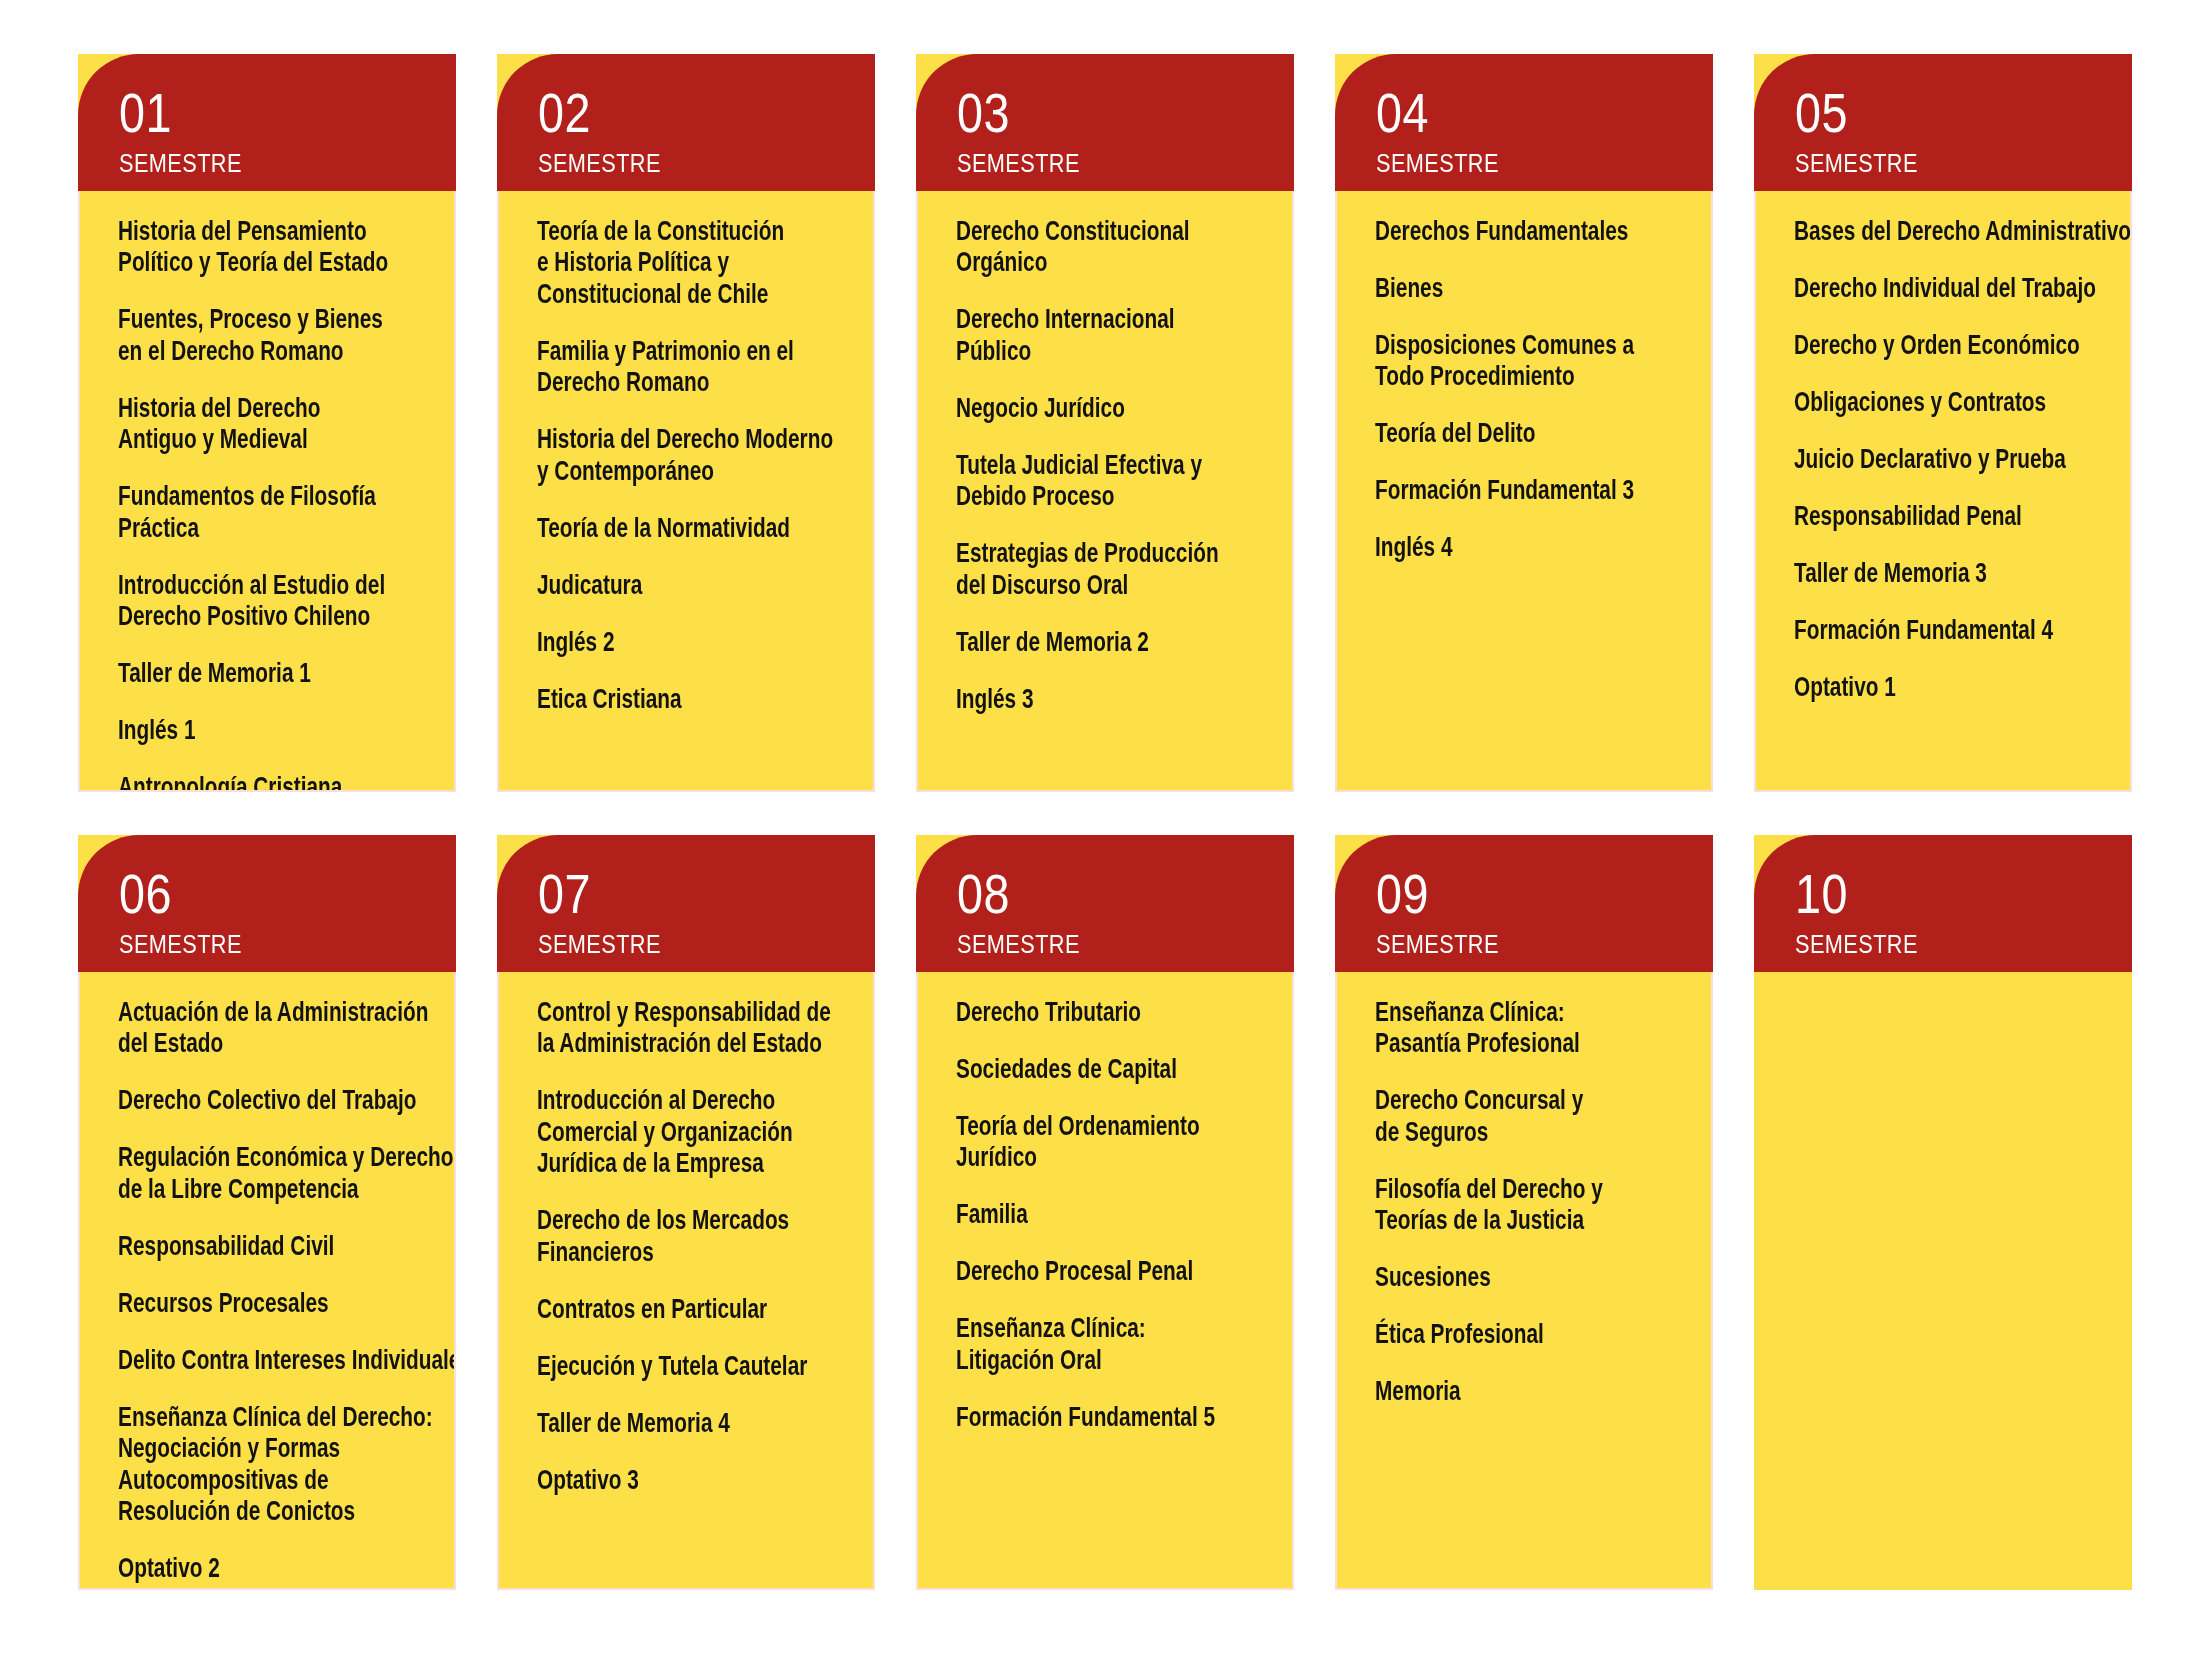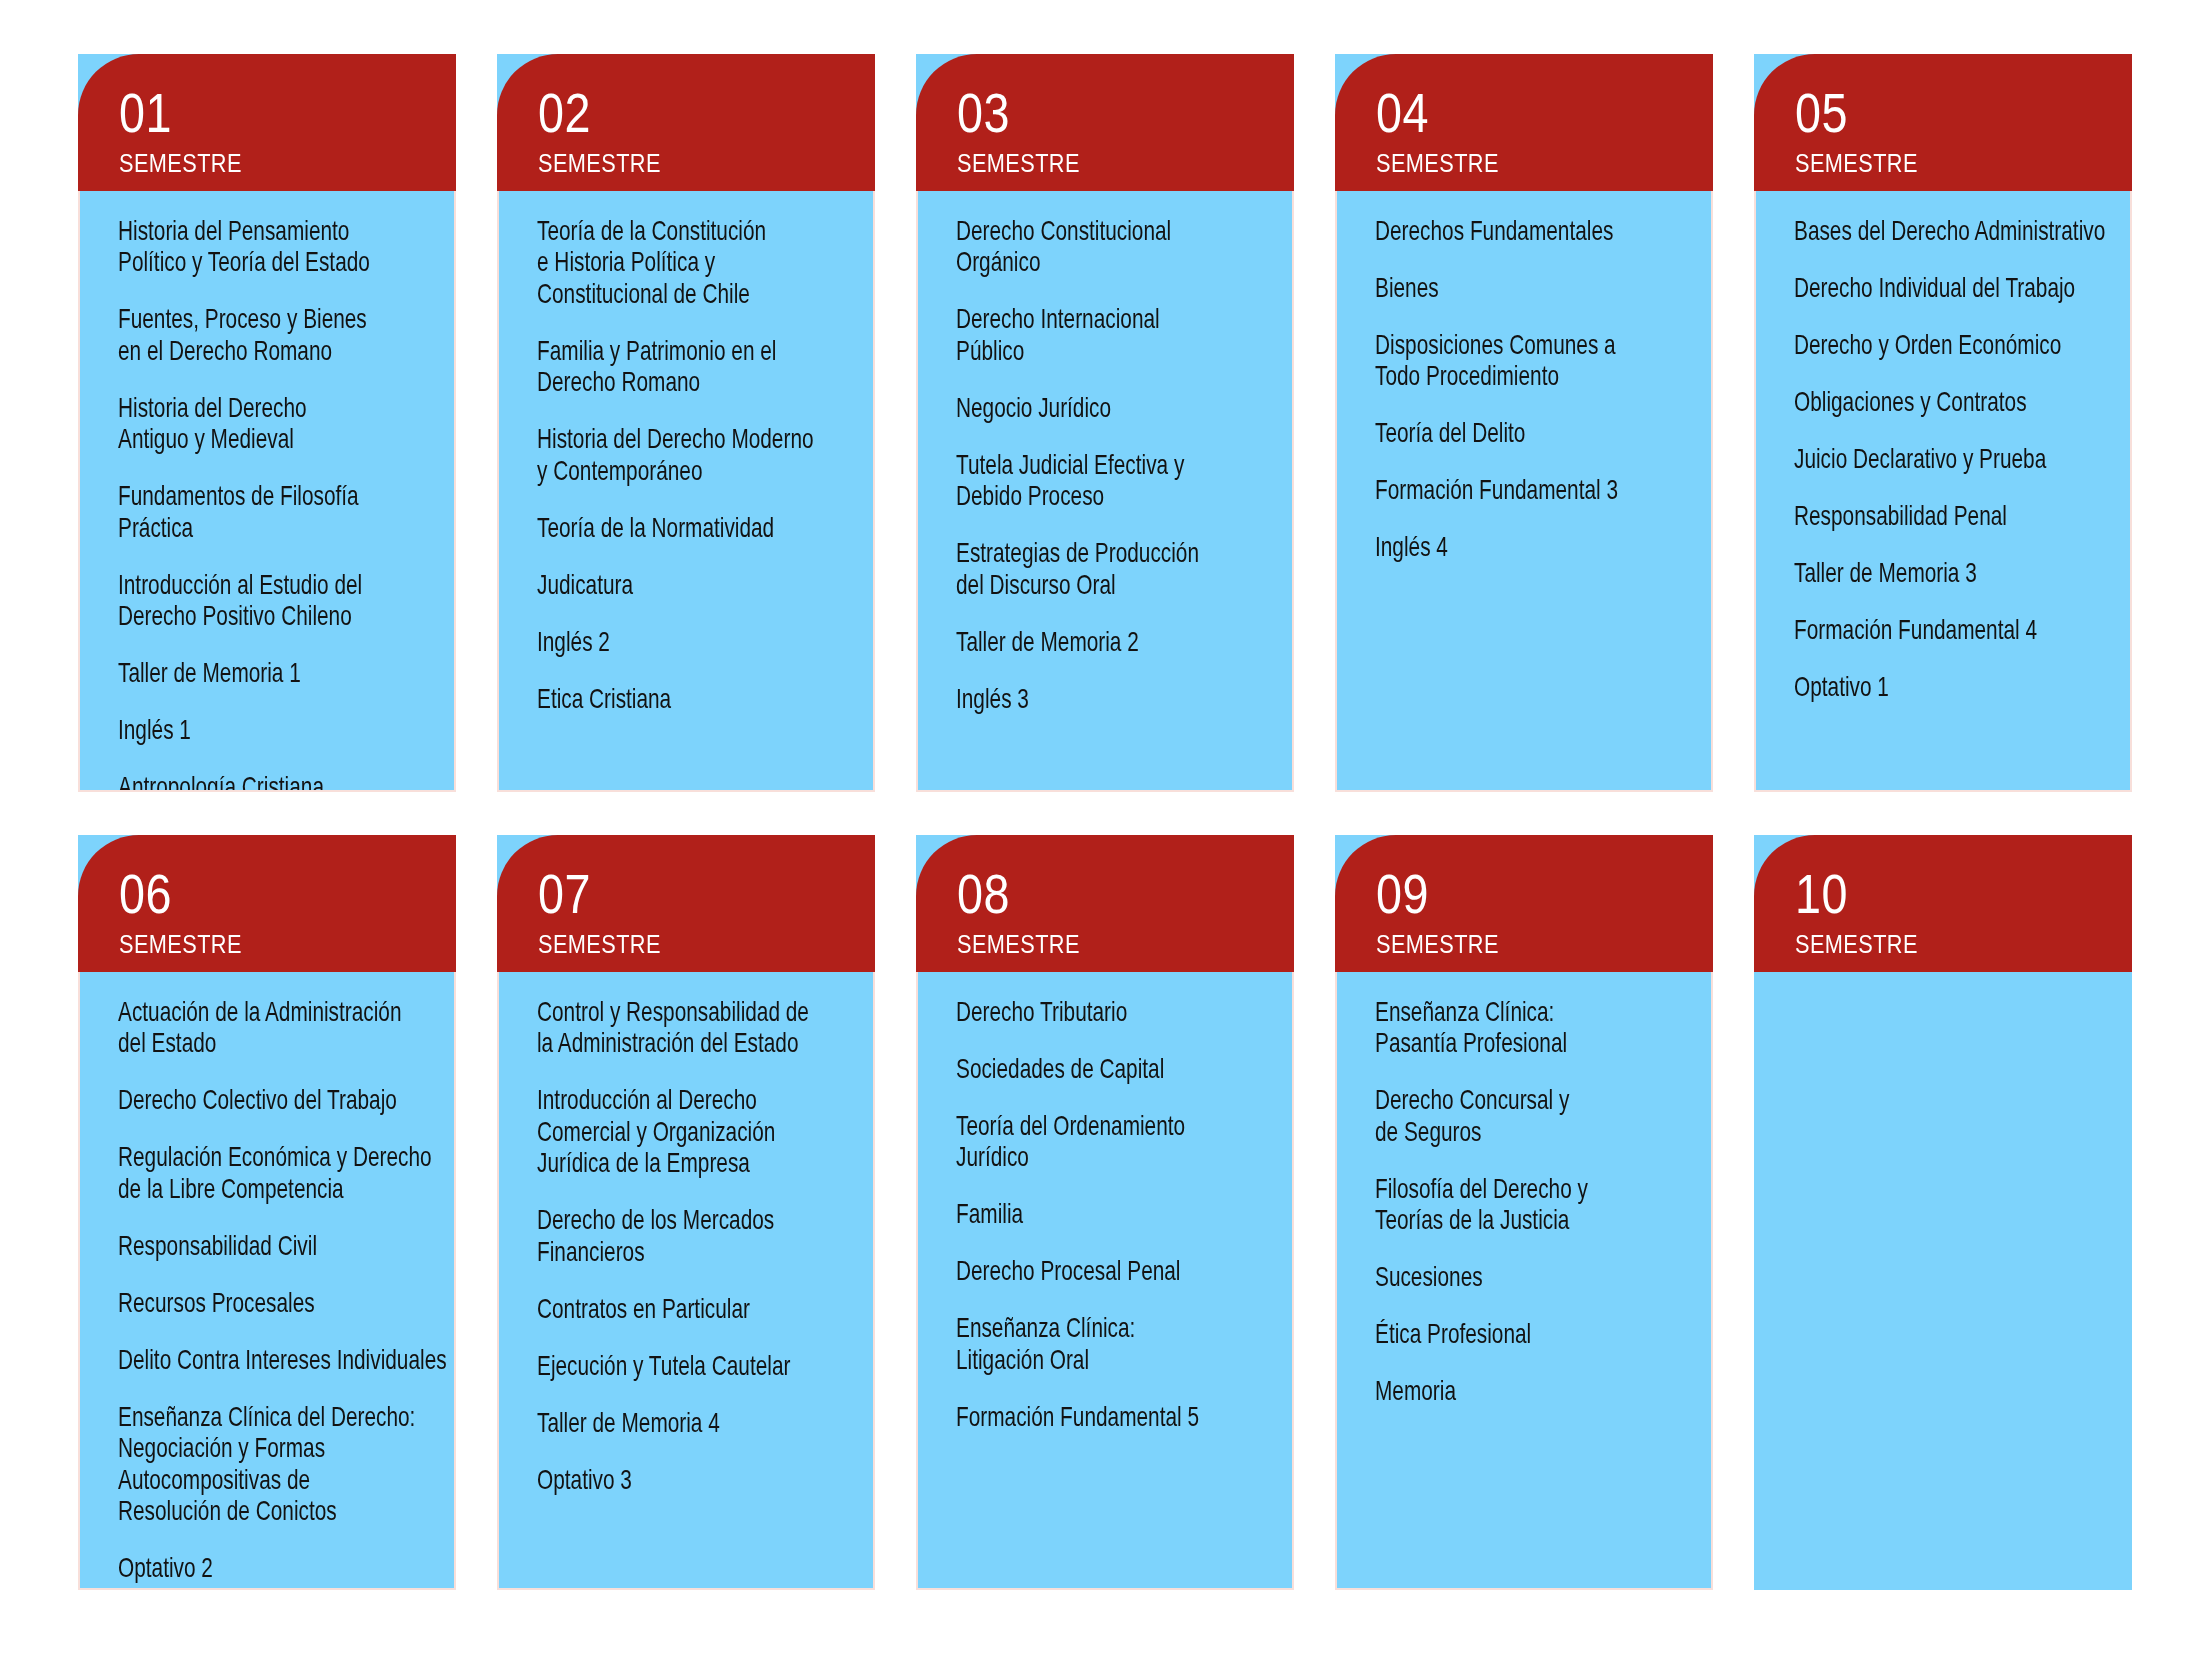--- a/index.html
+++ b/index.html
@@ -20,21 +20,21 @@
     top: 54px;
     display: grid;
     grid-template-columns: repeat(5, 378px);
     grid-template-rows: 738px 755px;
     column-gap: 41px;
     row-gap: 43px;
   }
   .card {
     display: flex;
     flex-direction: column;
-    background: #7dd3fc;
+    background: #fde047;
   }
   .card-header {
     height: 137px;
     box-sizing: border-box;
     background: #B1201A;
     border-radius: 61px 0 0 0;
     color: #ffffff;
     padding: 32px 0 0 41px;
     flex: 0 0 auto;
   }
@@ -55,20 +55,21 @@
     transform-origin: 0 0;
     white-space: pre;
   }
   .card-body {
     flex: 1 1 auto;
     box-sizing: border-box;
     border: 2.9px solid #F8DFDA;
     border-top: none;
     padding: 23.5px 3.9px 0 38px;
     overflow: hidden;
+    font-weight: bold;
   }
   .course {
     font-size: 27.4px;
     line-height: 1.15;
     color: #121212;
     white-space: pre;
     margin: 0 0 25.5px 0;
     transform: scaleX(0.76);
     transform-origin: 0 0;
   }

